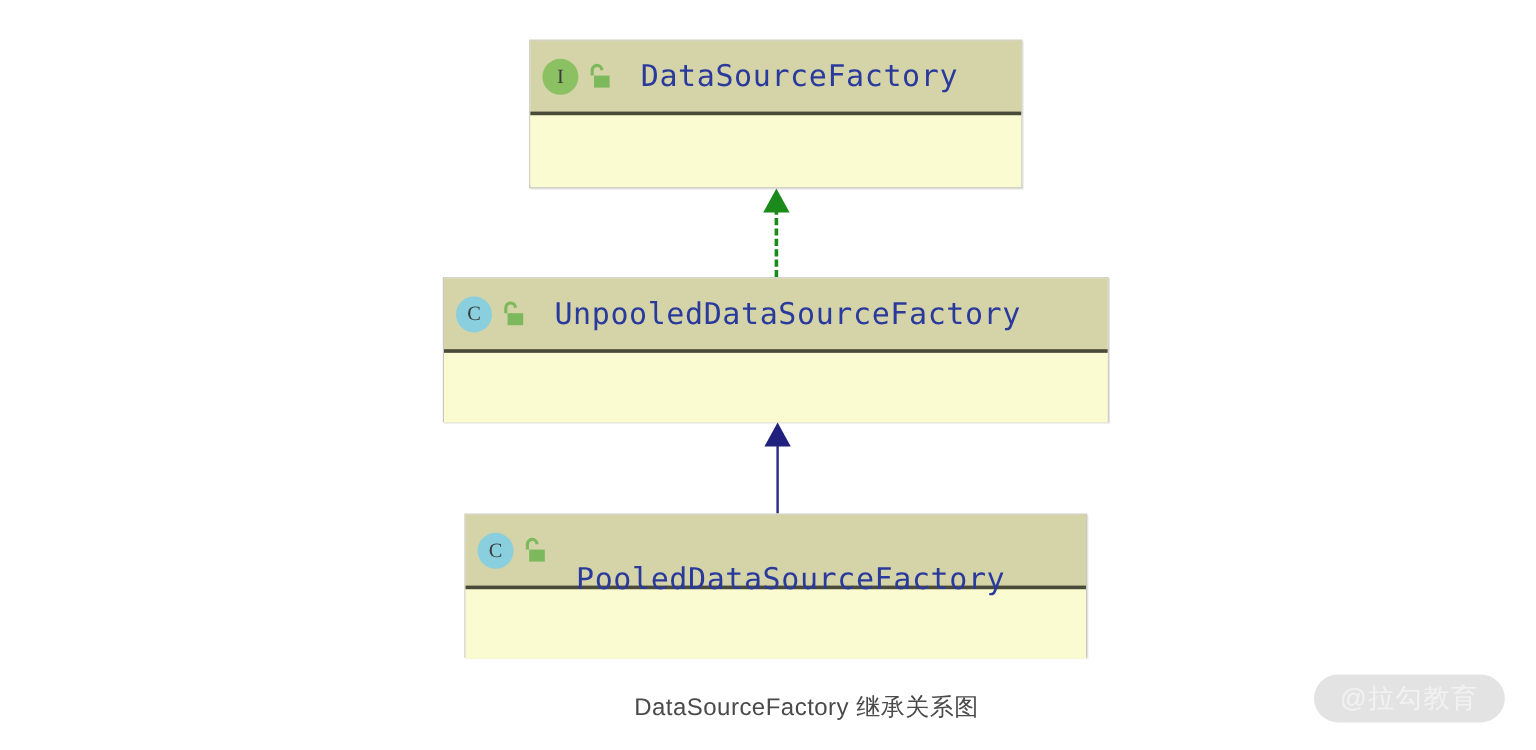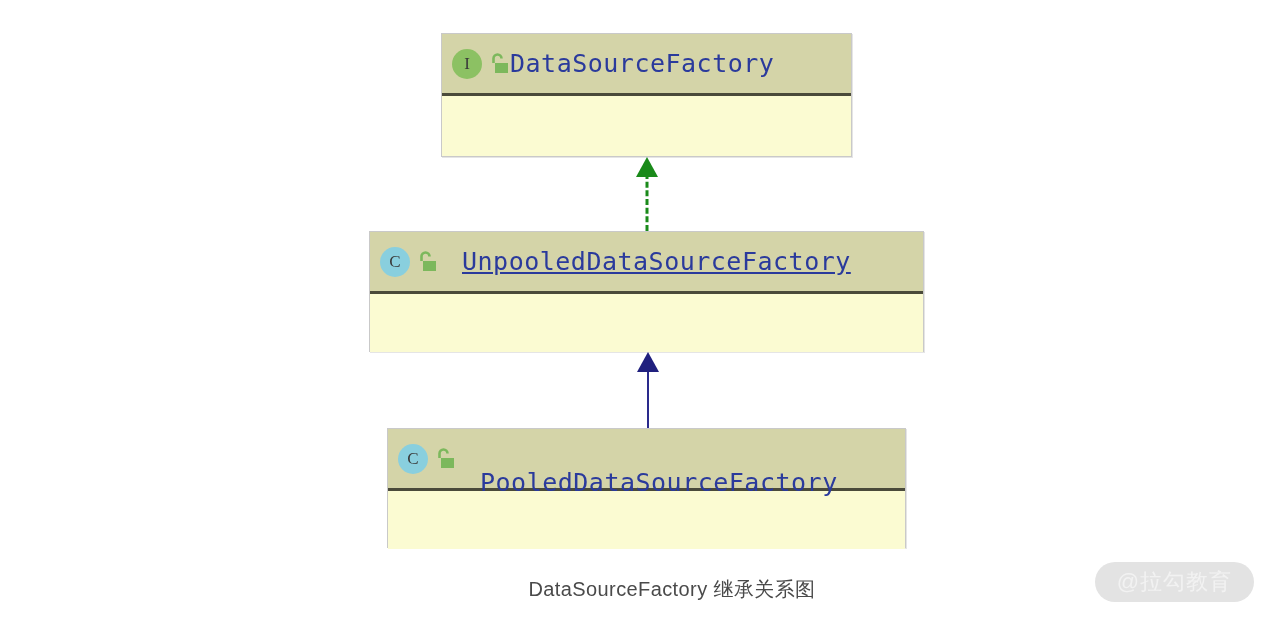--- a/index.html
+++ b/index.html
@@ -147,42 +147,42 @@
     <div class="uml-header">
       <div class="kind-badge interface">
         <span>I</span>
       </div>
       <span class="lock-icon">
         <svg viewBox="0 0 22 24" width="22" height="24" aria-hidden="true">
           <path d="M5.5 11 V6.5 a4 4 0 0 1 8 0" fill="none" stroke="#7cb85c" stroke-width="2.6"></path>
           <rect x="7" y="11" width="13" height="10" fill="#7cb85c"></rect>
         </svg>
       </span>
-      <span class="node-title" style="">DataSourceFactory</span>
+      <span class="node-title" style="margin-left:24px;">DataSourceFactory</span>
     </div>
     <div class="uml-body"></div>
   </div>
 
   <div class="connector" id="conn-0" style="left:627px; top:157px; width:40px; height:74px;">
     <div class="conn-line dashed-green" style="top:16px; height:58px;"></div>
     <div class="conn-arrow green"></div>
   </div>
 
   <div class="uml-node" id="node-1" style="left:369px; top:231px; width:555px; height:121px;">
     <div class="uml-header">
       <div class="kind-badge class">
         <span>C</span>
       </div>
       <span class="lock-icon">
         <svg viewBox="0 0 22 24" width="22" height="24" aria-hidden="true">
           <path d="M5.5 11 V6.5 a4 4 0 0 1 8 0" fill="none" stroke="#7cb85c" stroke-width="2.6"></path>
           <rect x="7" y="11" width="13" height="10" fill="#7cb85c"></rect>
         </svg>
       </span>
-      <span class="node-title" style="margin-left:24px;text-decoration:underline;">UnpooledDataSourceFactory</span>
+      <span class="node-title" style="margin-left:24px;">UnpooledDataSourceFactory</span>
     </div>
     <div class="uml-body"></div>
   </div>
 
   <div class="connector" id="conn-1" style="left:628px; top:352px; width:40px; height:76px;">
     <div class="conn-line solid-navy" style="top:16px; height:60px;"></div>
     <div class="conn-arrow navy"></div>
   </div>
 
   <div class="uml-node" id="node-2" style="left:387px; top:428px; width:519px; height:120px;">

